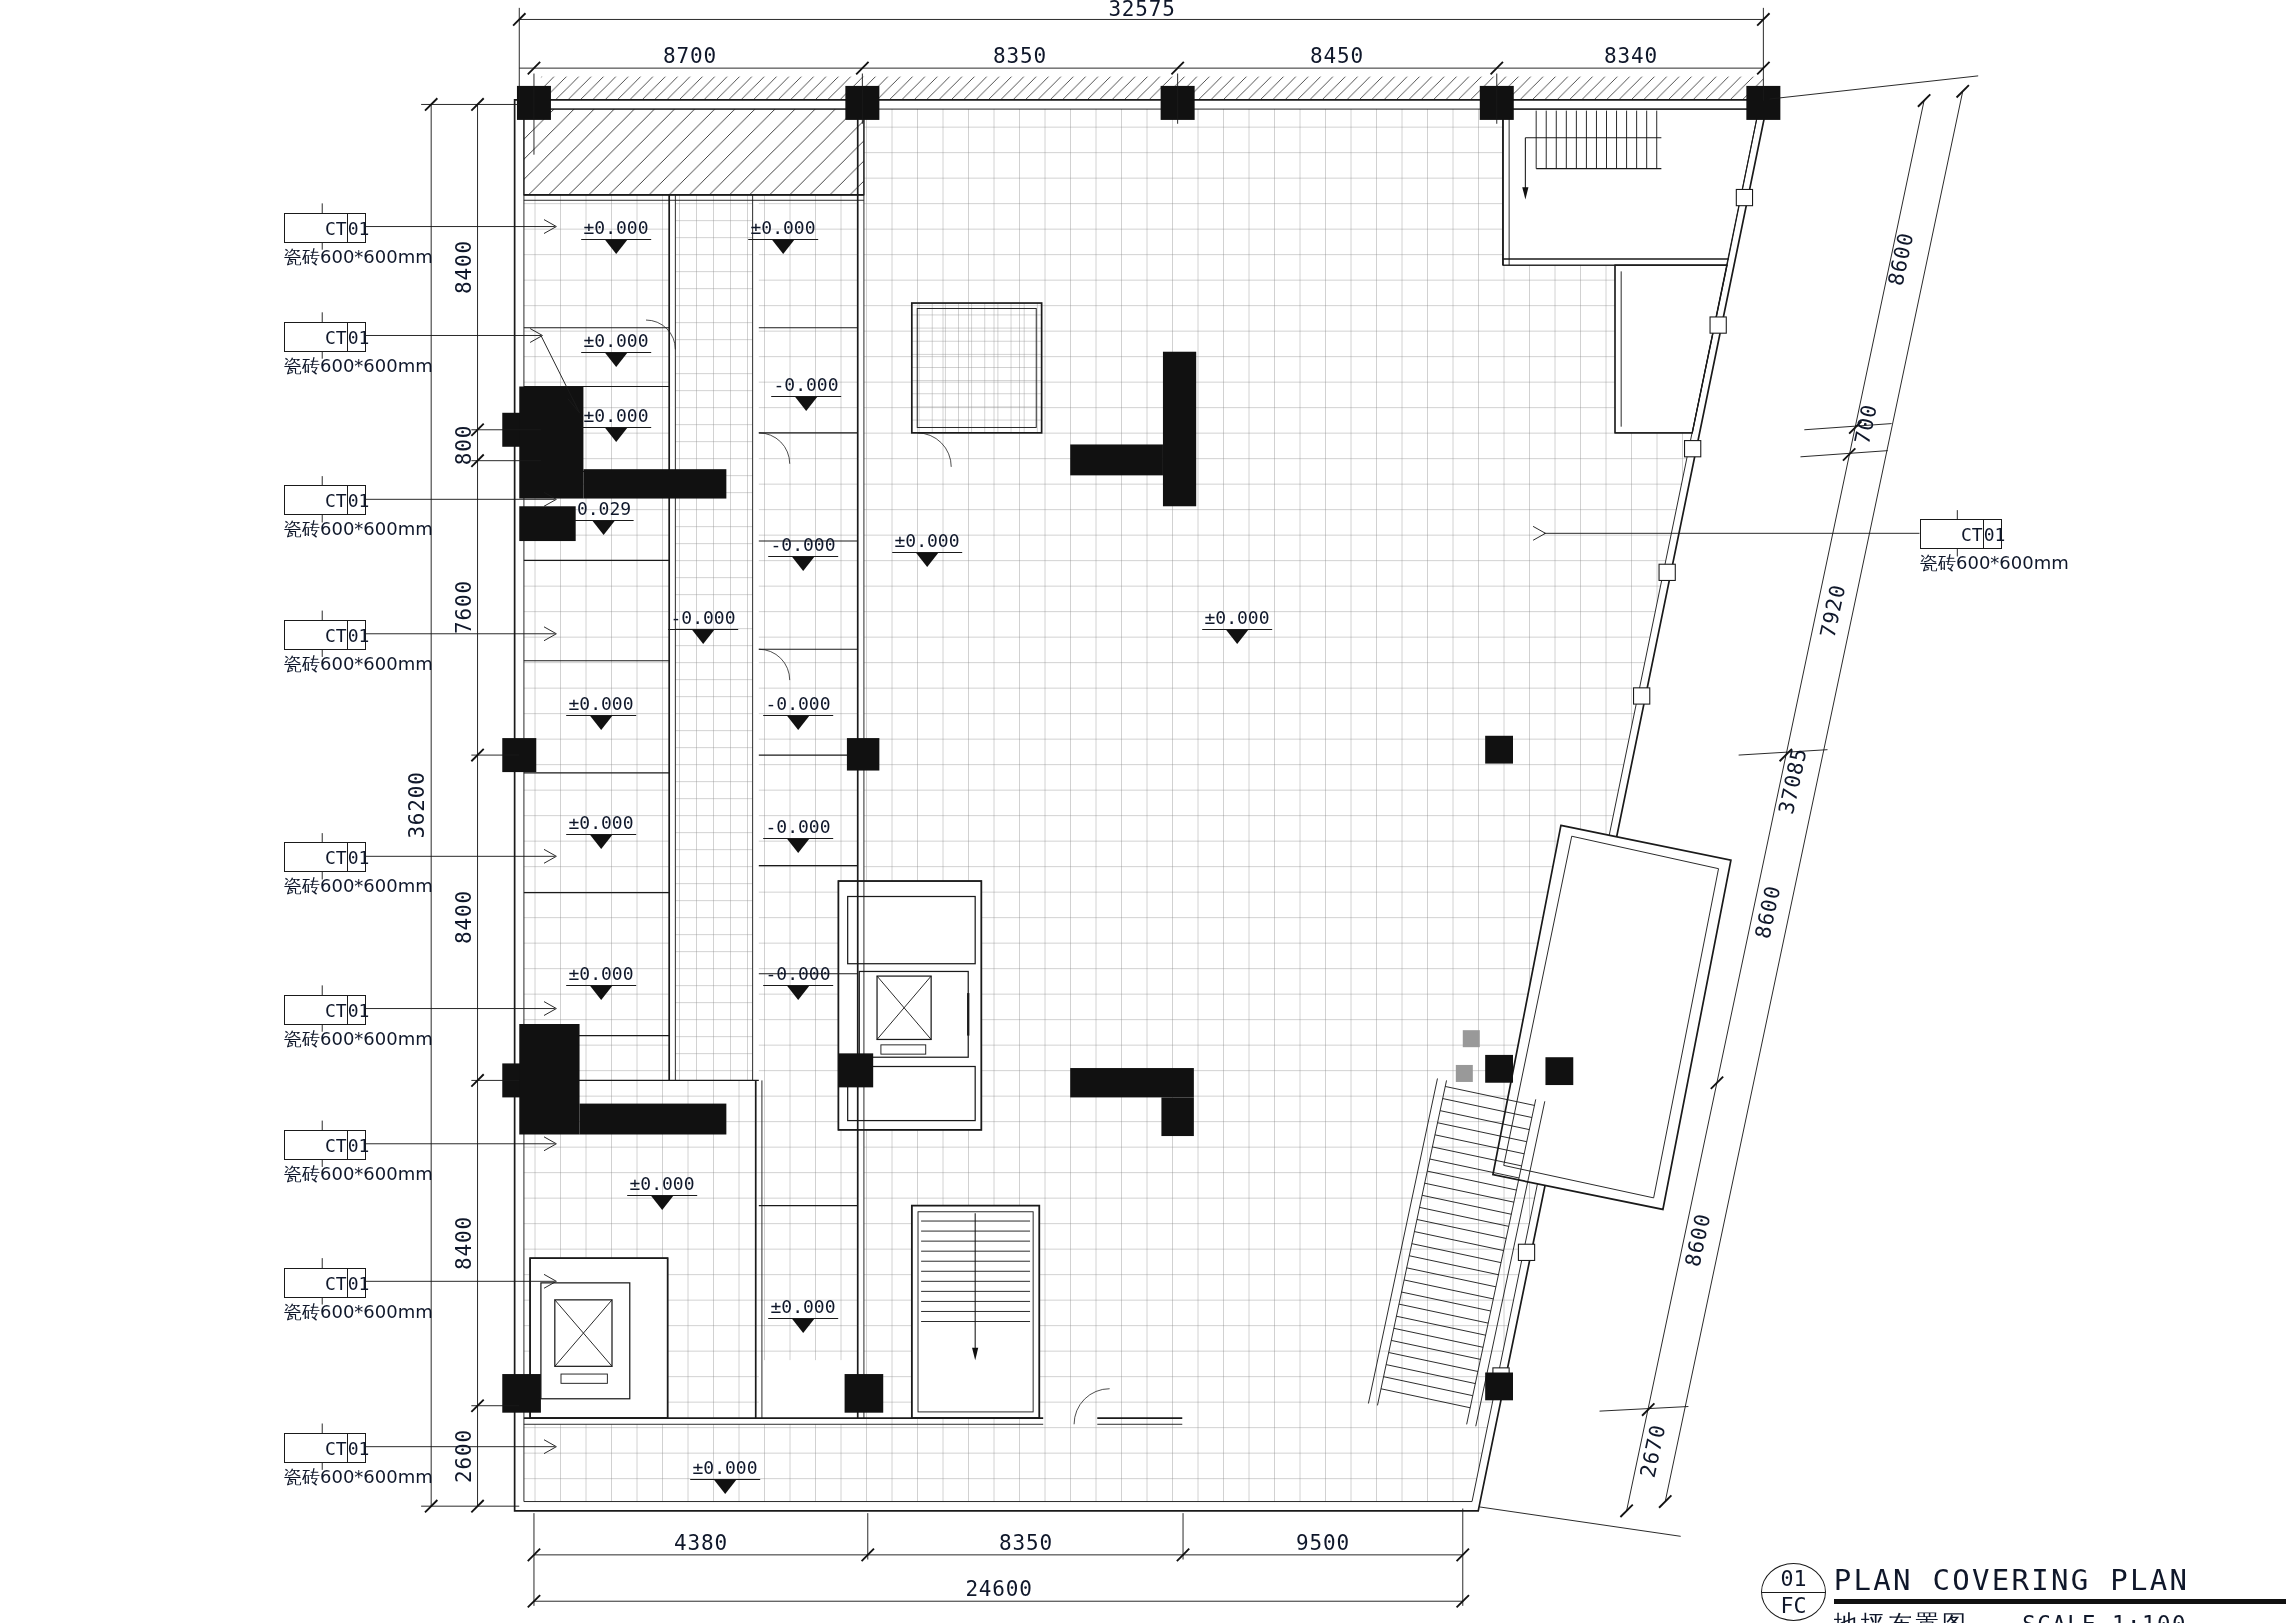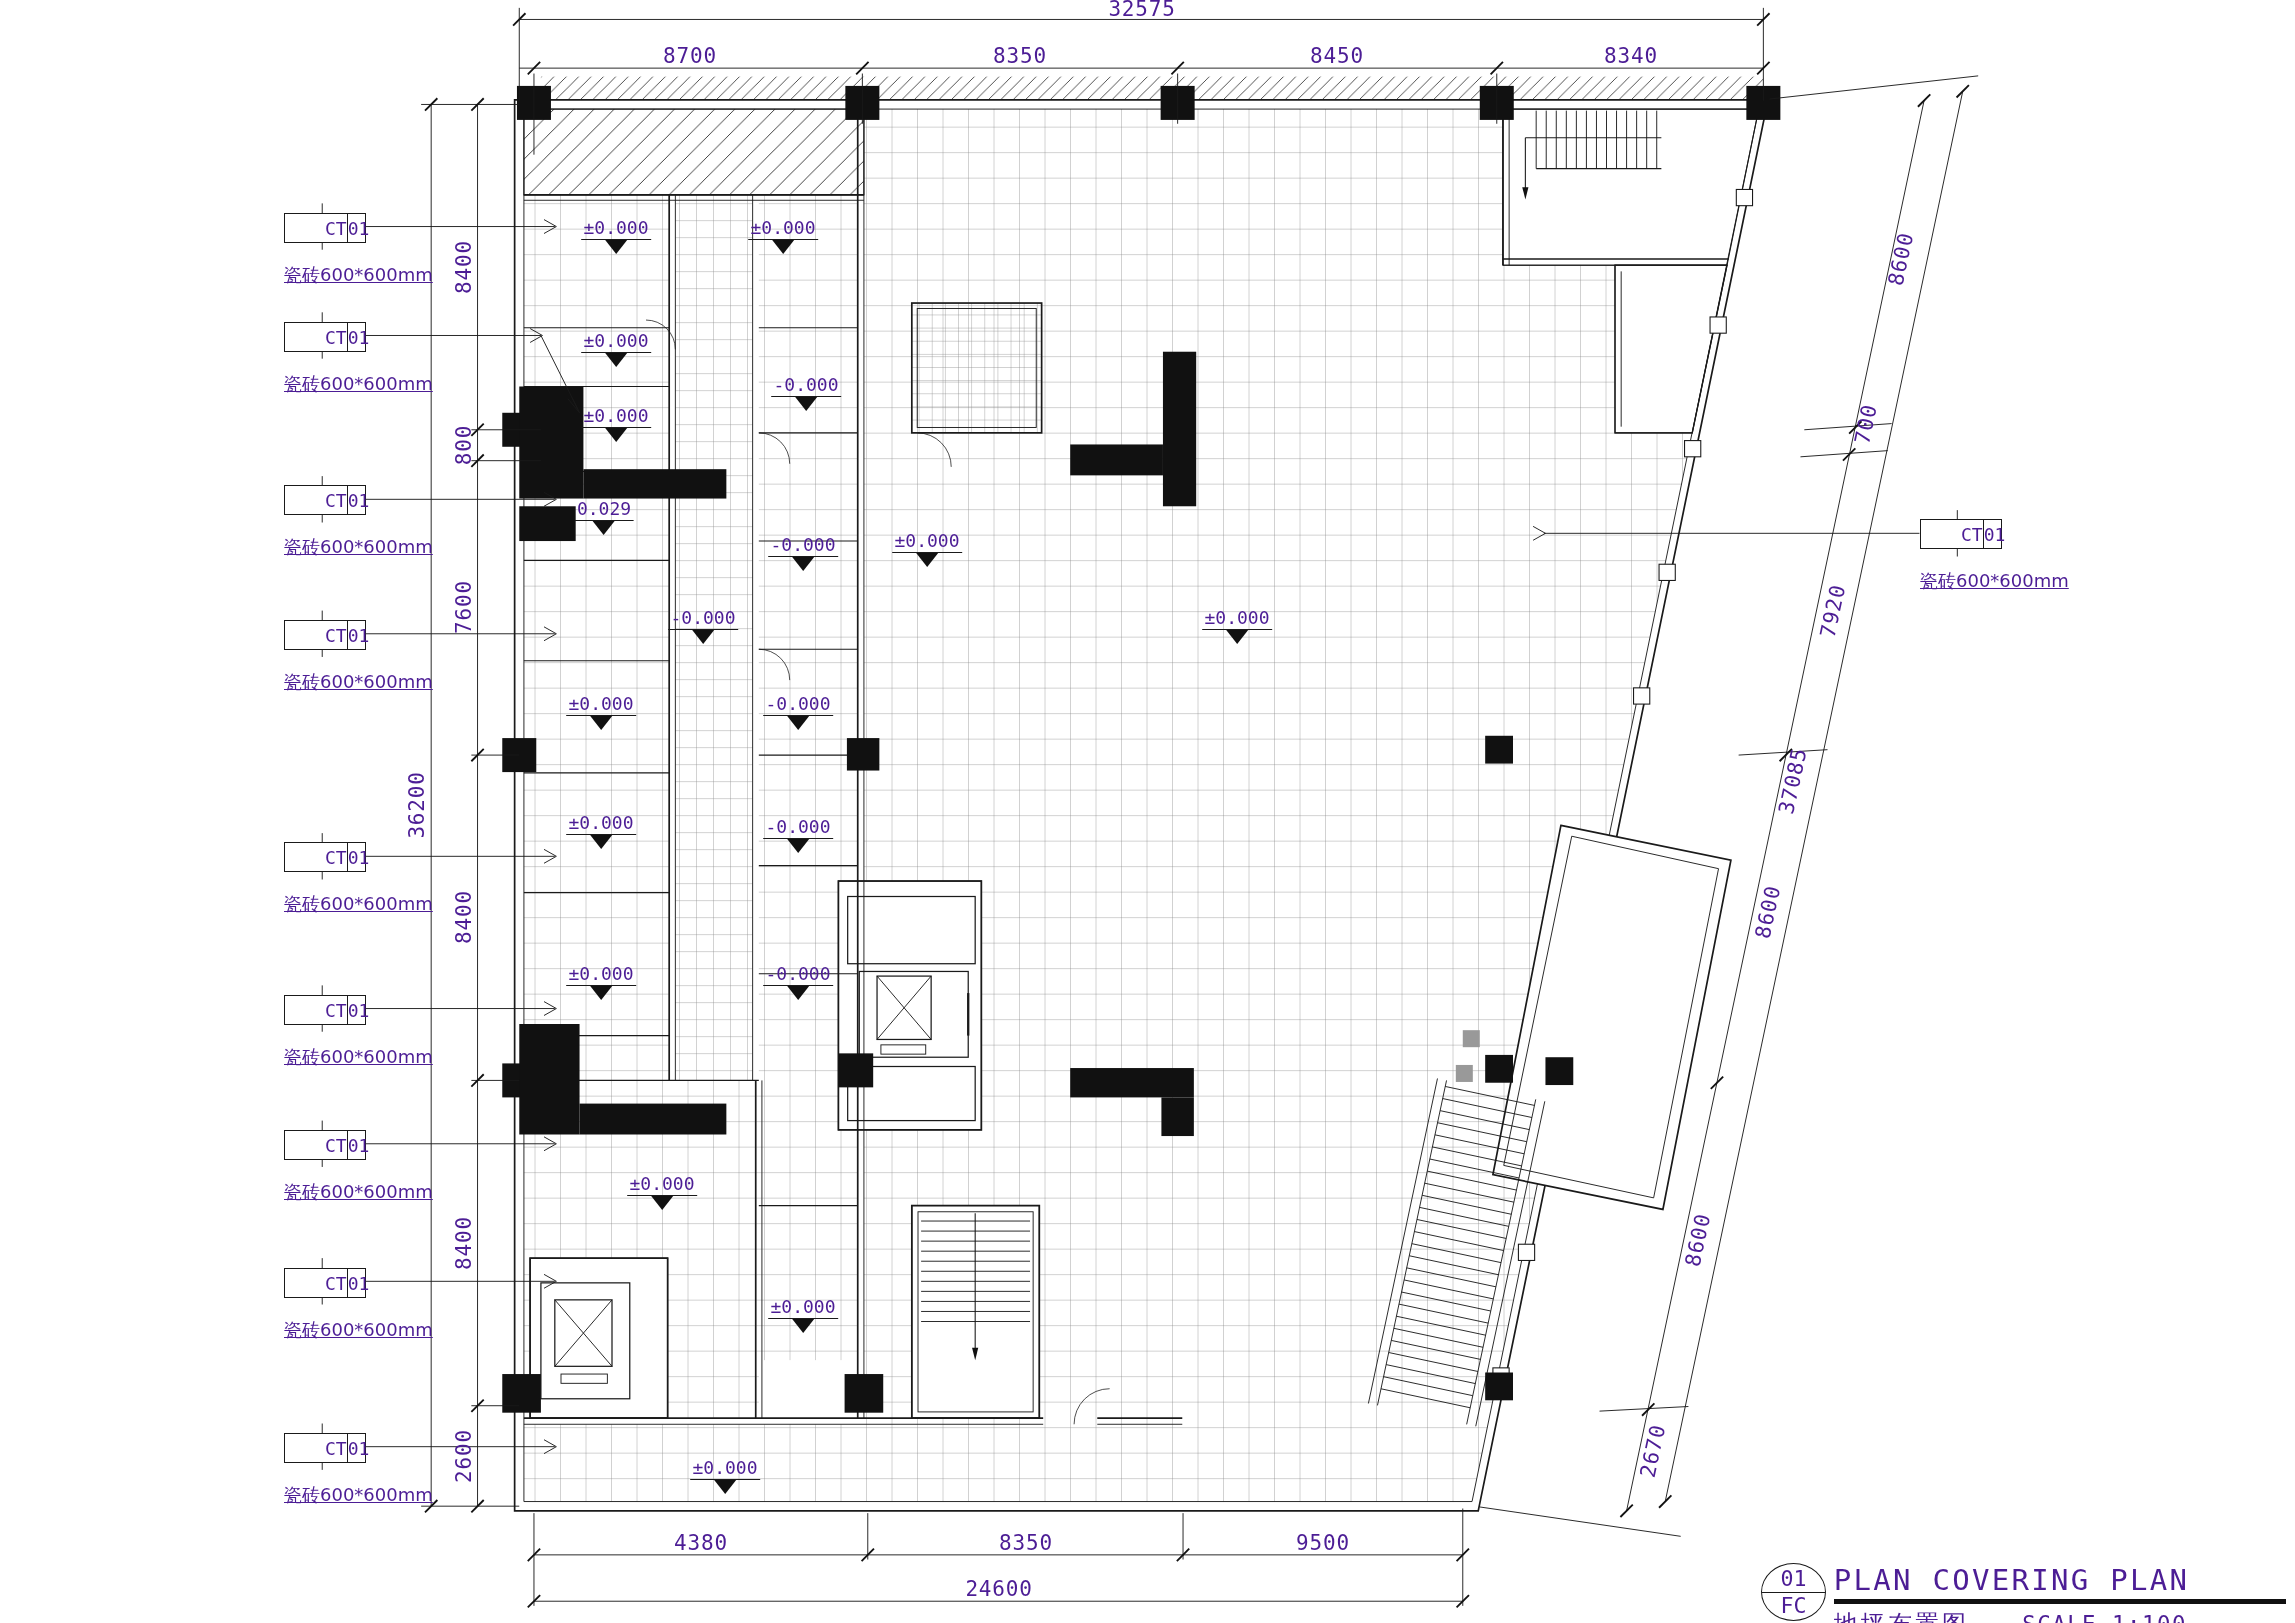--- a/index.html
+++ b/index.html
@@ -1,30 +1,30 @@
 <!DOCTYPE html>
 <html style="font-size:12.4px"><head>
 <meta charset="utf-8">
 <style>
   html,body{margin:0;padding:0;background:#fff;}
   #sheet{position:relative;width:2295px;height:1623px;background:#fff;overflow:hidden;
-         font-family:"DejaVu Sans Mono", monospace;color:#4c1d95;}
+         font-family:"DejaVu Sans Mono", monospace;color:#0f172a;}
   #plan-svg{position:absolute;left:0;top:0;}
   .dim{position:absolute;font-size:21px;white-space:nowrap;transform:translate(-50%,-50%);letter-spacing:0.8px;}
   .rot{transform:translate(-50%,-50%) rotate(-90deg);}
   .rsl{transform:translate(-50%,-50%) rotate(-78deg);}
   .level{position:absolute;transform:translate(-50%,0);text-align:right;font-size:18px;line-height:1;}
   .level .lab{display:inline-block;border-bottom:1.5px solid #1a1a1a;padding:0 2.3px 1.5px 2.3px;white-space:nowrap;}
   .level .tri{width:0;height:0;border-left:11.6px solid transparent;border-right:11.6px solid transparent;
               border-top:14.7px solid #111;margin:0.8px auto 0 auto;}
   .cttag{position:absolute;}
   .ctbox{display:flex;border:1.5px solid #1a1a1a;width:80px;height:28px;background:#fff;}
   .ctbox .c1{width:37px;border-right:1.5px solid #1a1a1a;display:flex;align-items:center;justify-content:center;font-size:18px;margin-left:40px;}
   .ctbox .c2{flex:1;display:flex;align-items:center;justify-content:center;font-size:18px;}
-  .ctcap{font-size:18px;margin-top:20px;white-space:nowrap;font-family:"DejaVu Sans",sans-serif;text-decoration:underline;}
+  .ctcap{font-size:18px;margin-top:2px;white-space:nowrap;font-family:"DejaVu Sans",sans-serif;}
   .titleblock{position:absolute;left:1761px;top:1563px;display:flex;align-items:flex-start;}
   .tb-circle{width:63px;height:56px;border:1.5px solid #1a1a1a;border-radius:50%;display:flex;flex-direction:column;
              align-items:stretch;justify-content:center;background:#fff;flex:0 0 auto;}
   .tb-num{text-align:center;font-size:21.6px;line-height:25.5px;border-bottom:1.5px solid #1a1a1a;}
   .tb-fc{text-align:center;font-size:21.6px;line-height:25.5px;}
   .tb-main{margin-left:7.7px;}
   .tb-en{font-size:29px;letter-spacing:2.3px;white-space:nowrap;}
   .tb-rule{height:5.4px;background:#111;margin-top:1.5px;width:452px;}
   .tb-sub{display:flex;align-items:baseline;margin-top:4.6px;}
   .tb-cn{font-size:24px;font-family:"DejaVu Sans",sans-serif;letter-spacing:3.1px;}

